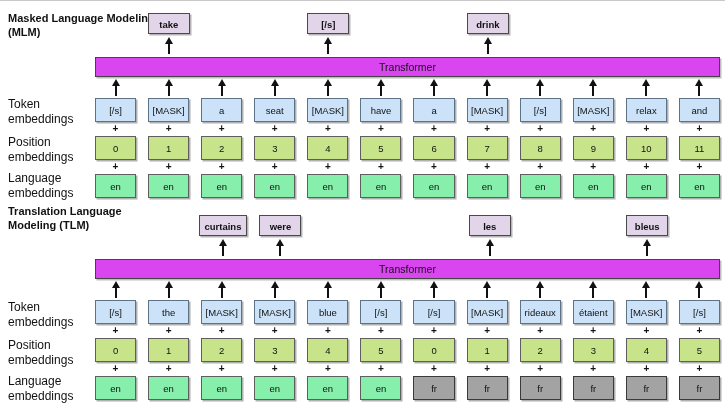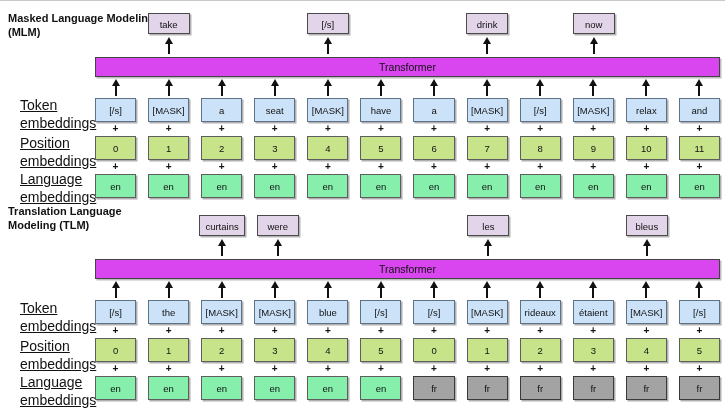--- a/index.html
+++ b/index.html
@@ -10,27 +10,27 @@
     border-top:1px solid #c9c9c9;
     font-family:"Liberation Sans", sans-serif;
     color:#111;
     overflow:hidden;
   }
   .section-title{
     position:absolute;left:8px;width:150px;
     font-size:11px;font-weight:bold;line-height:1.3;color:#111;
   }
   .row-label{
-    position:absolute;left:20px;width:72px;
-    font-size:14px;line-height:1.25;color:#111;text-decoration:underline;
+    position:absolute;left:8px;width:72px;
+    font-size:12px;line-height:1.25;color:#111;
   }
   .half{position:absolute;left:95px;width:625px;}
   .cols{display:grid;grid-template-columns:repeat(12,1fr);column-gap:12px;}
   .outputs-row{height:44px;}
-  .ocell{display:flex;flex-direction:column;align-items:center;justify-content:flex-start;}
+  .ocell{display:flex;flex-direction:column;align-items:center;justify-content:flex-start;font-weight:bold;}
   .obox{
     min-width:30px;height:18px;padding:1px 5px 0 5px;
     background:#e2d4e9;border:1px solid #4a4a4a;
     box-shadow:1.5px 1.5px 0 #b5b5b5;
     font-size:9.5px;display:flex;align-items:center;justify-content:center;
     white-space:nowrap;box-sizing:content-box;margin-bottom:3px;
   }
   .bar{
     height:18px;background:#d946ef;border:1px solid #444;
     box-shadow:1.5px 1.5px 0 #bdbdbd;
@@ -81,24 +81,20 @@
       <div class="ocell" style="grid-column:2">
           <div class="obox">take</div>
           <div class="arrow"></div>
         </div>
       <div class="ocell" style="grid-column:5">
           <div class="obox">[/s]</div>
           <div class="arrow"></div>
         </div>
       <div class="ocell" style="grid-column:8">
           <div class="obox">drink</div>
-          <div class="arrow"></div>
-        </div>
-      <div class="ocell" style="grid-column:10">
-          <div class="obox">now</div>
           <div class="arrow"></div>
         </div>
     </div>
 
     <div class="bar">
         <span>Transformer</span>
       </div>
 
     <div class="cols arrows-row">
       <div class="arrow"></div>

